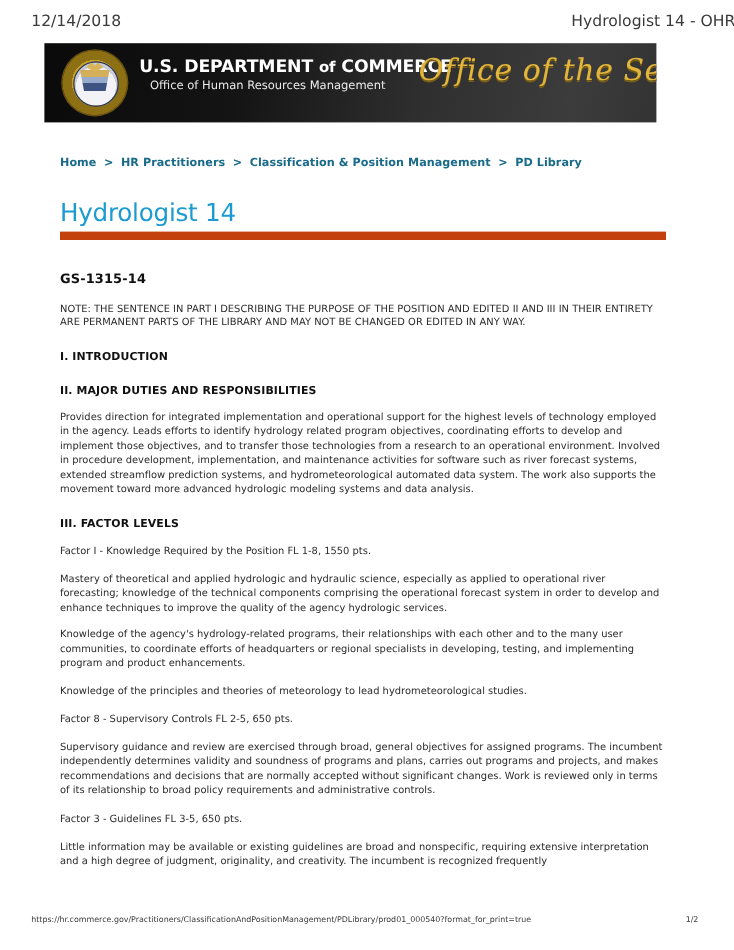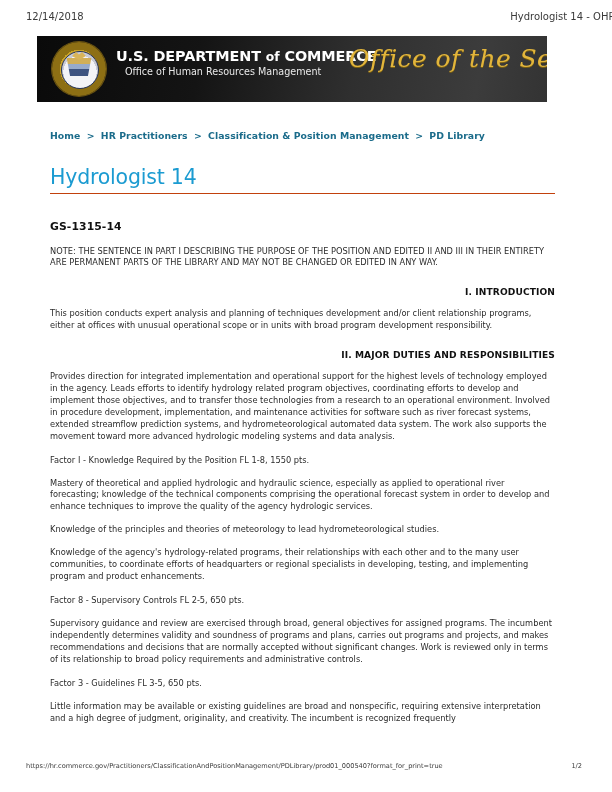--- a/index.html
+++ b/index.html
@@ -17,21 +17,21 @@
     overflow: hidden;
   }
 
   
   .print-header {
     position: absolute;
     top: 11px;
     left: 0;
     width: 612px;
     height: 14px;
-    font-size: 10px;
+    font-size: 13px;
     color: #3a3a3a;
   }
   .print-header .ph-date {
     position: absolute;
     left: 26px;
     top: 0;
     white-space: nowrap;
   }
   .print-header .ph-title {
     position: absolute;
@@ -160,21 +160,21 @@
   }
   .breadcrumb .sep {
     color: #1a6b8a;
     padding: 0 3px;
   }
 
   
   .page-title {
     margin-top: 25px;
     padding-bottom: 4px;
-    border-bottom: 1px solid #c2410c;
+    border-bottom: 7px solid #c2410c;
     font-size: 20.5px;
     font-weight: normal;
     color: #1b9bd1;
     letter-spacing: -.2px;
     line-height: 1.1;
   }
 
   
   .pos-code {
     margin-top: 26px;
@@ -191,21 +191,20 @@
     line-height: 1.42;
     letter-spacing: .01px;
   }
 
   h2.section {
     margin: 18px 0 0 0;
     font-size: 9.1px;
     font-weight: bold;
     color: #111;
     letter-spacing: .1px;
-    text-align: right;
   }
 
   p.para {
     margin: 11px 0 0 0;
     font-size: 8.25px;
     color: #2b2b2b;
     line-height: 1.45;
     letter-spacing: .01px;
   }
   p.factor-line {
@@ -277,30 +276,30 @@
       <a href="#">PD Library</a>
     </div>
 
     <h1 class="page-title">Hydrologist 14</h1>
 
     <div class="pos-code">GS-1315-14</div>
 
     <div class="note">NOTE: THE SENTENCE IN PART I DESCRIBING THE PURPOSE OF THE POSITION AND EDITED II AND III IN THEIR ENTIRETY ARE PERMANENT PARTS OF THE LIBRARY AND MAY NOT BE CHANGED OR EDITED IN ANY WAY.</div>
 
     <h2 class="section">I. INTRODUCTION</h2>
-    <p class="para">This position conducts expert analysis and planning of techniques development and/or client relationship programs, either at offices with unusual operational scope or in units with broad program development responsibility.</p>
 
     <h2 class="section">II. MAJOR DUTIES AND RESPONSIBILITIES</h2>
     <p class="para">Provides direction for integrated implementation and operational support for the highest levels of technology employed in the agency. Leads efforts to identify hydrology related program objectives, coordinating efforts to develop and implement those objectives, and to transfer those technologies from a research to an operational environment. Involved in procedure development, implementation, and maintenance activities for software such as river forecast systems, extended streamflow prediction systems, and hydrometeorological automated data system. The work also supports the movement toward more advanced hydrologic modeling systems and data analysis.</p>
 
+    <h2 class="section">III. FACTOR LEVELS</h2>
 
     <p class="factor-line">Factor I - Knowledge Required by the Position FL 1-8, 1550 pts.</p>
     <p class="para">Mastery of theoretical and applied hydrologic and hydraulic science, especially as applied to operational river forecasting; knowledge of the technical components comprising the operational forecast system in order to develop and enhance techniques to improve the quality of the agency hydrologic services.</p>
+    <p class="para">Knowledge of the agency's hydrology-related programs, their relationships with each other and to the many user communities, to coordinate efforts of headquarters or regional specialists in developing, testing, and implementing program and product enhancements.</p>
     <p class="para">Knowledge of the principles and theories of meteorology to lead hydrometeorological studies.</p>
-    <p class="para">Knowledge of the agency's hydrology-related programs, their relationships with each other and to the many user communities, to coordinate efforts of headquarters or regional specialists in developing, testing, and implementing program and product enhancements.</p>
 
     <p class="factor-line">Factor 8 - Supervisory Controls FL 2-5, 650 pts.</p>
     <p class="para">Supervisory guidance and review are exercised through broad, general objectives for assigned programs. The incumbent independently determines validity and soundness of programs and plans, carries out programs and projects, and makes recommendations and decisions that are normally accepted without significant changes. Work is reviewed only in terms of its relationship to broad policy requirements and administrative controls.</p>
 
     <p class="factor-line">Factor 3 - Guidelines FL 3-5, 650 pts.</p>
     <p class="para">Little information may be available or existing guidelines are broad and nonspecific, requiring extensive interpretation and a high degree of judgment, originality, and creativity. The incumbent is recognized frequently</p>
 
   </div>
 </div>
 

